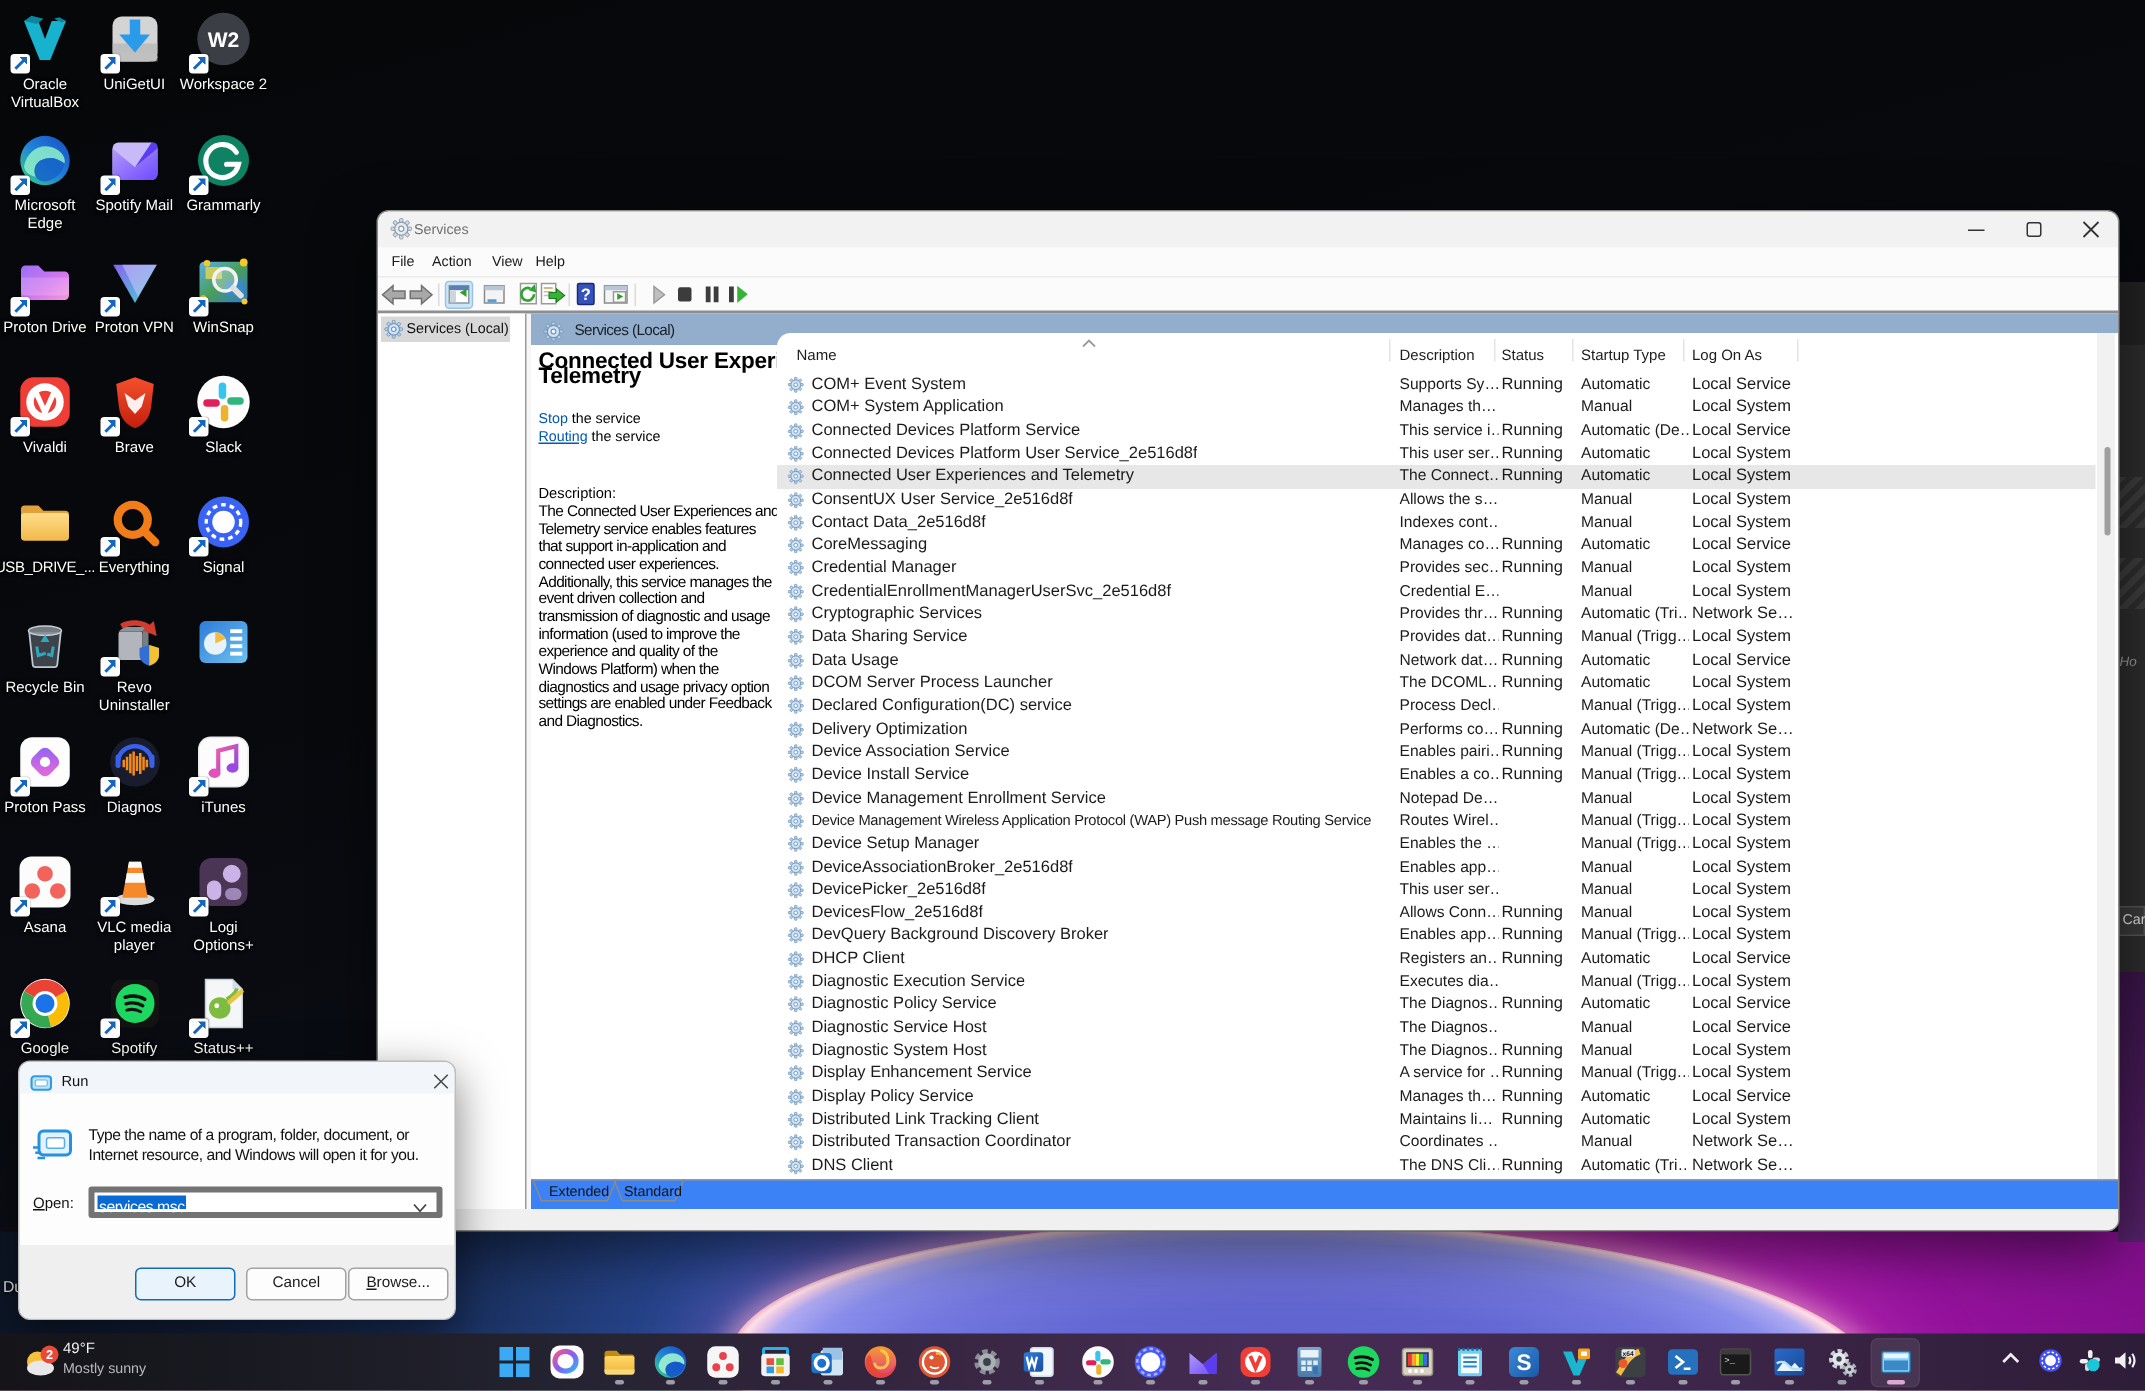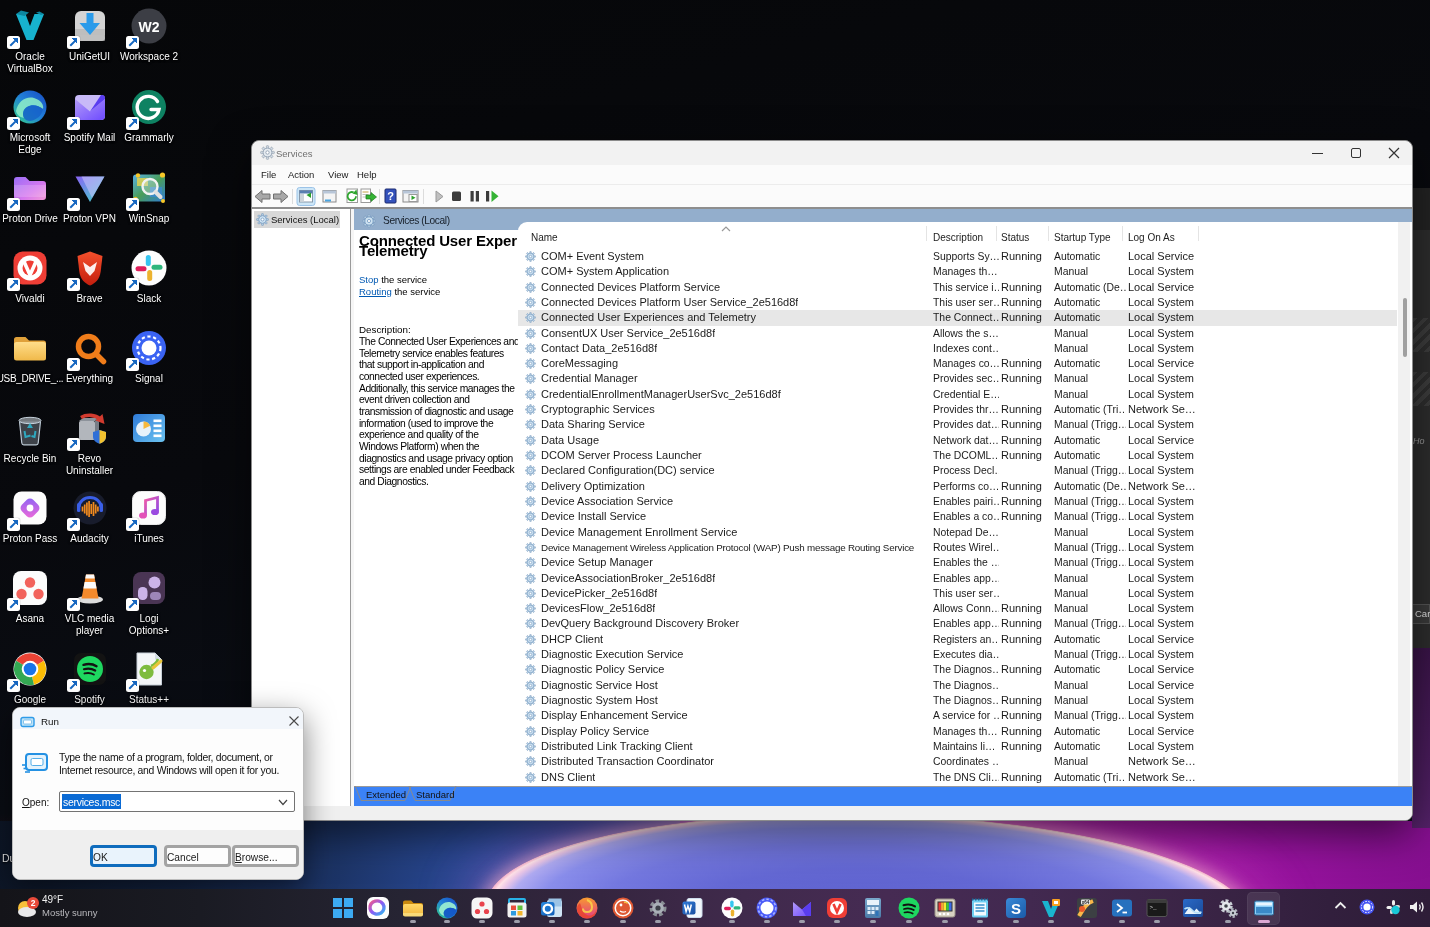--- a/index.html
+++ b/index.html
@@ -60,21 +60,21 @@
 .r{position:absolute;left:0;width:880px;height:15.31px;font-size:11px;color:#1b1b1b;white-space:nowrap}
 .r span{position:absolute;line-height:15.31px}
 .r svg{position:absolute;left:7px;top:2px}
 .cn{left:23px;max-width:380px;overflow:hidden}.cd{left:415px;width:66px;overflow:hidden;font-size:10.4px}.cs{left:483px}.ct{left:536px;width:72px;overflow:hidden;font-size:10.4px}.cl{left:610px;width:68px;overflow:hidden}
 
 #run{position:absolute;left:12px;top:707px;width:292px;height:173px;border-radius:8px;background:#fdfdfd;
  border:1px solid #bcbcbc;box-shadow:0 10px 30px rgba(0,0,0,.5);overflow:hidden}
 #run .rtb{position:absolute;left:0;top:0;width:100%;height:21px;background:#f2f6fb}
 #run .rfoot{position:absolute;left:0;top:122px;width:100%;height:51px;background:#efefef}
 .rbtn{position:absolute;top:137px;width:67px;height:22px;border-radius:4px;background:#fdfdfd;
- border:3px solid #a3a3a3;font-size:10.2px;color:#1a1a1a;text-align:left;line-height:20px}
+ border:1px solid #a3a3a3;font-size:10.2px;color:#1a1a1a;text-align:center;line-height:20px}
 </style>
 </head>
 <body>
 <div id="screen">
  <div id="bloom">
   <div class="blu"></div>
   <div class="mag"></div>
   <div class="arc"></div>
   <div class="mar"></div>
  </div>
@@ -261,21 +261,21 @@
             <rect x="29.6" y="15" width="3.4" height="9" rx="1.5" fill="#3a5fe8"></rect>
             <line x1="12.5" y1="18.5" x2="12.5" y2="23.5" stroke="#f28a1e" stroke-width="1.7"></line>
             <line x1="14.7" y1="16.5" x2="14.7" y2="25.5" stroke="#f28a1e" stroke-width="1.7"></line>
             <line x1="16.9" y1="14.5" x2="16.9" y2="27.5" stroke="#f28a1e" stroke-width="1.7"></line>
             <line x1="19.1" y1="13" x2="19.1" y2="29" stroke="#f28a1e" stroke-width="1.7"></line>
             <line x1="21.3" y1="16" x2="21.3" y2="26" stroke="#f28a1e" stroke-width="1.7"></line>
             <line x1="23.5" y1="14" x2="23.5" y2="28" stroke="#f28a1e" stroke-width="1.7"></line>
             <line x1="25.7" y1="16.5" x2="25.7" y2="25.5" stroke="#f28a1e" stroke-width="1.7"></line>
             <line x1="27.9" y1="18.5" x2="27.9" y2="23.5" stroke="#f28a1e" stroke-width="1.7"></line>
           </svg><span class="sc"></span></div>
-        <div class="dlbl">Audacity</div>
+        <div class="dlbl">Diagnos</div>
       </div>
  <div class="dcell" style="left:119px;top:488px">
         <div class="dic"><svg width="40" height="40" viewBox="0 0 40 40">
             <rect x="3.5" y="3.5" width="33" height="33" rx="8" fill="#fcfcfc" stroke="#e8e8e8"></rect>
             <path d="M16.5,27 V12.5 l12,-3 v14" stroke="url(#git)" stroke-width="2.8" fill="none"></path>
             <ellipse cx="14" cy="27.5" rx="4" ry="3.1" fill="#e352b8"></ellipse>
             <ellipse cx="26" cy="24" rx="4" ry="3.1" fill="#9a4ae0"></ellipse>
           </svg><span class="sc"></span></div>
         <div class="dlbl">iTunes</div>
       </div>
@@ -892,21 +892,21 @@
       </svg>
   <svg style="position:absolute;left:9px;top:43px" width="27" height="25">
         <rect x="4" y="3" width="21" height="16" rx="3" fill="#e3f2fc" stroke="#2491e3" stroke-width="2"></rect>
         <rect x="9" y="7.5" width="12" height="7" rx="1.5" fill="#fff" stroke="#55aee8" stroke-width="1"></rect>
         <line x1="0" y1="14" x2="4" y2="14" stroke="#2491e3" stroke-width="1.6"></line>
         <line x1="1.5" y1="17.5" x2="5.5" y2="17.5" stroke="#2491e3" stroke-width="1.6"></line>
         <line x1="3" y1="21" x2="8" y2="21" stroke="#2491e3" stroke-width="1.6"></line>
       </svg>
   <div style="position:absolute;left:46px;top:43px;font-size:10.4px;line-height:13px;color:#111;white-space:nowrap;letter-spacing:-0.3px">Type the name of a program, folder, document, or<br>Internet resource, and Windows will open it for you.</div>
   <div style="position:absolute;left:9px;top:89px;font-size:10px;color:#111"><span style="text-decoration:underline">O</span>pen:</div>
-  <div style="position:absolute;left:46px;top:83px;width:236px;height:21px;background:#fff;border:1px solid #737373;border-radius:2px">
+  <div style="position:absolute;left:46px;top:83px;width:236px;height:21px;background:#fff;border:4px solid #737373;border-radius:2px">
    <span style="position:absolute;left:2px;top:2px;bottom:2px;background:#0a6ad4;color:#fff;font-size:10.5px;line-height:16px;padding:0 1px;letter-spacing:-0.3px">services.msc</span>
    <svg style="position:absolute;right:6px;top:7px" width="10" height="7">
           <path d="M1,1 L5,5.5 L9,1" fill="none" stroke="#454545" stroke-width="1.2"></path>
         </svg>
   </div>
   <div class="rfoot"></div>
   <div class="rbtn" style="left:77px;background:#e9f3fc;border-color:#0f6cbd">OK</div>
   <div class="rbtn" style="left:151px">Cancel</div>
   <div class="rbtn" style="left:219px"><span style="text-decoration:underline">B</span>rowse...</div>
  </div>

